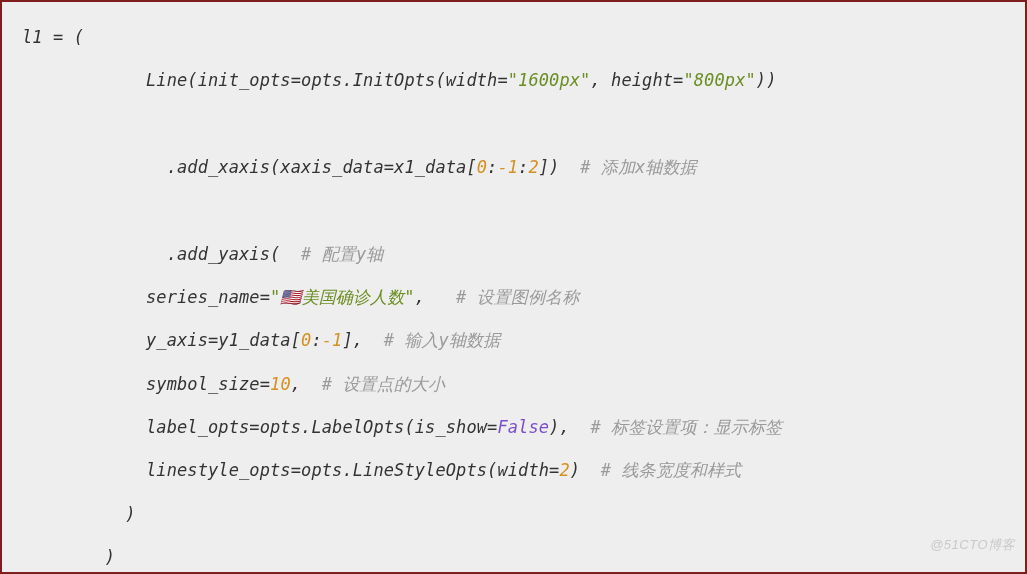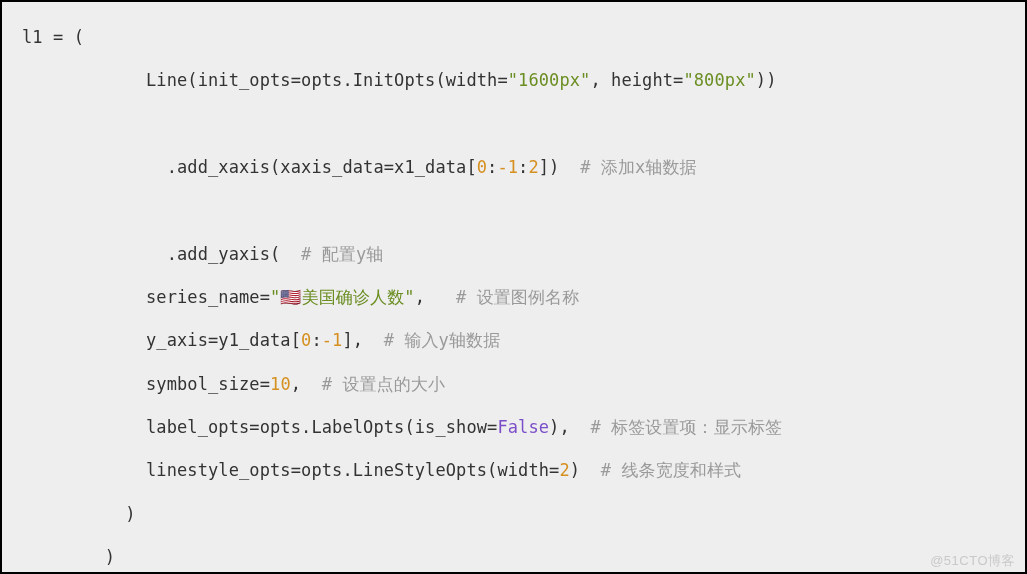--- a/index.html
+++ b/index.html
@@ -11,43 +11,44 @@
     font-family: "SF Mono", "Menlo", "Consolas", "DejaVu Sans Mono", monospace;
     font-size: 17px;
     color: #333;
     overflow: hidden;
     box-sizing: border-box;
   }
   .frame {
     box-sizing: border-box;
     width: 1027px;
     height: 574px;
-    border: 2px solid #000000;
+    border: 2px solid #7f1d1d;
     background: #eeeeee;
     padding: 14px 24px 14px 20px;
     position: relative;
+    font-style: italic;
   }
   pre.code {
     margin: 0;
     white-space: pre;
     line-height: 2.55;
     letter-spacing: 0.1px;
   }
   .tok-default { color: #333; }
   .tok-str     { color: #6b8e23; } 
   .tok-num     { color: #d69020; } 
   .tok-const   { color: #7b4fc9; } 
   .tok-comment { color: #9a9a9a; } 
   .flag {
     font-family: "Apple Color Emoji","Segoe UI Emoji","Noto Color Emoji",sans-serif;
   }
   .watermark {
     position: absolute;
     right: 10px;
-    bottom: 2px;
+    bottom: 18px;
     color: #c9c9c9;
     font-family: -apple-system, "Helvetica Neue", Arial, sans-serif;
     font-size: 13px;
     letter-spacing: 0.5px;
     margin-left: 48px;
   }
 </style>
 </head>
 <body>
 

